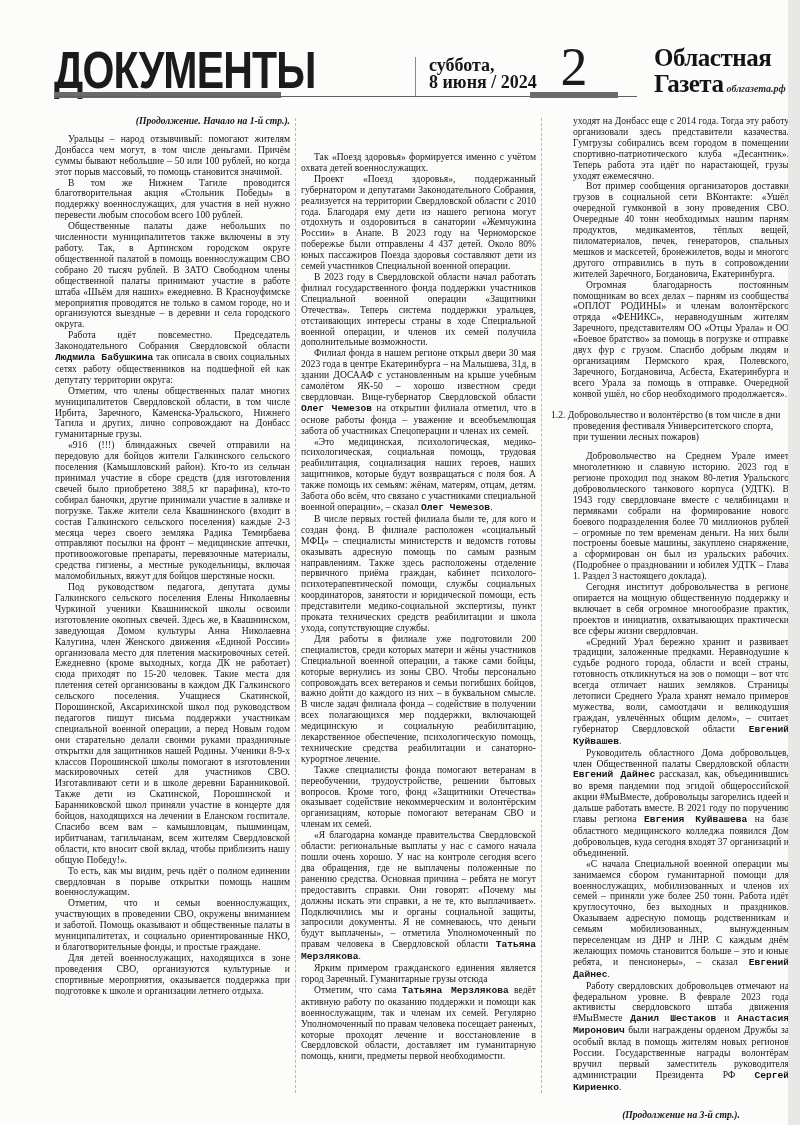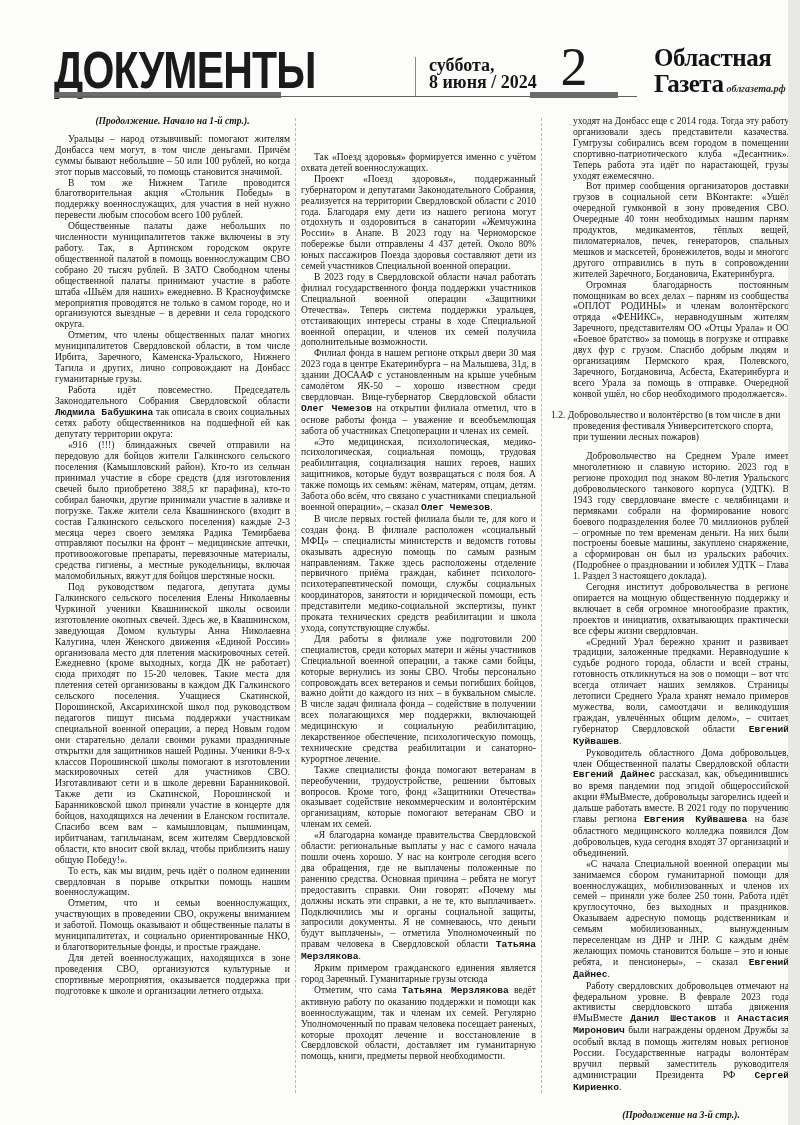--- a/index.html
+++ b/index.html
@@ -25,21 +25,21 @@
   .col{position:absolute;top:116px;text-align:justify;font-size:9.6px;line-height:10.9px;}
   #col-1{left:55px;width:235px;}
   #col-2{left:301px;width:235px;margin-top:36px;}
   #col-3{left:573px;width:216px;}
   .col-sep{position:absolute;top:118px;height:975px;width:0;border-left:1px dashed #b8b8b4;}
   #sep-1{left:295px;}
   #sep-2{left:541px;}
 
   .col p{margin:0;padding:0;}
   .p-body{text-indent:13px;}
-  .p-note{text-align:center;text-indent:0;font-weight:700;font-style:italic;margin-bottom:7px !important;}
+  .p-note{text-align:right;text-indent:0;font-weight:700;font-style:italic;margin-bottom:7px !important;}
   .p-endnote{text-align:center;text-indent:0;font-weight:700;font-style:italic;margin-top:16px !important;}
   .p-heading{font-weight:400;text-align:left;text-indent:-22px;padding-left:22px;
              margin:9px 0 9px 0 !important;line-height:11.2px;}
   .col b{font-weight:700;font-family:Liberation Mono, monospace;}
 </style>
 </head>
 <body>
 
 <div id="page">
 
@@ -62,22 +62,22 @@
   </div>
 
   <div class="col-sep" id="sep-1"></div>
   <div class="col-sep" id="sep-2"></div>
 
   <div class="col" id="col-1">
       <p class="p-note">(Продолжение. Начало на 1-й стр.).</p>
       <p class="p-body">Уральцы – народ отзывчивый: помогают жителям Донбасса чем могут, в том числе деньгами. Причём суммы бывают небольшие – 50 или 100 рублей, но когда этот порыв массовый, то помощь становится значимой.</p>
       <p class="p-body">В том же Нижнем Тагиле проводится благотворительная акция «Стольник Победы» в поддержку военнослужащих, для участия в ней нужно перевести любым способом всего 100 рублей.</p>
       <p class="p-body">Общественные палаты даже небольших по численности муниципалитетов также включены в эту работу. Так, в Артинском городском округе общественной палатой в помощь военнослужащим СВО собрано 20 тысяч рублей. В ЗАТО Свободном члены общественной палаты принимают участие в работе штаба «Шьём для наших» ежедневно. В Красноуфимске мероприятия проводятся не только в самом городе, но и организуются выездные – в деревни и села городского округа.</p>
+      <p class="p-body">Работа идёт повсеместно. Председатель Законодательного Собрания Свердловской области <b>Людмила Бабушкина</b> так описала в своих социальных сетях работу общественников на подшефной ей как депутату территории округа:</p>
       <p class="p-body">Отметим, что члены общественных палат многих муниципалитетов Свердловской области, в том числе Ирбита, Заречного, Каменска-Уральского, Нижнего Тагила и других, лично сопровождают на Донбасс гуманитарные грузы.</p>
-      <p class="p-body">Работа идёт повсеместно. Председатель Законодательного Собрания Свердловской области <b>Людмила Бабушкина</b> так описала в своих социальных сетях работу общественников на подшефной ей как депутату территории округа:</p>
       <p class="p-body">«916 (!!!) блиндажных свечей отправили на передовую для бойцов жители Галкинского сельского поселения (Камышловский район). Кто-то из сельчан принимал участие в сборе средств (для изготовления свечей было приобретено 388,5 кг парафина), кто-то собирал баночки, другие принимали участие в заливке и погрузке. Также жители села Квашнинского (входит в состав Галкинского сельского поселения) каждые 2-3 месяца через своего земляка Радика Темирбаева отправляют посылки на фронт – медицинские аптечки, противоожоговые препараты, перевязочные материалы, средства гигиены, а местные рукодельницы, включая маломобильных, вяжут для бойцов шерстяные носки.</p>
       <p class="p-body">Под руководством педагога, депутата думы Галкинского сельского поселения Елены Николаевны Чуркиной ученики Квашнинской школы освоили изготовление окопных свечей. Здесь же, в Квашнинском, заведующая Домом культуры Анна Николаевна Калугина, член Женского движения «Единой России» организовала место для плетения маскировочных сетей. Ежедневно (кроме выходных, когда ДК не работает) сюда приходят по 15-20 человек. Такие места для плетения сетей организованы в каждом ДК Галкинского сельского поселения. Учащиеся Скатинской, Порошинской, Аксарихинской школ под руководством педагогов пишут письма поддержки участникам специальной военной операции, а перед Новым годом они старательно делали своими руками праздничные открытки для защитников нашей Родины. Ученики 8-9-х классов Порошинской школы помогают в изготовлении маскировочных сетей для участников СВО. Изготавливают сети и в школе деревни Баранниковой. Также дети из Скатинской, Порошинской и Баранниковской школ приняли участие в концерте для бойцов, находящихся на лечении в Еланском госпитале. Спасибо всем вам – камышловцам, пышминцам, ирбитчанам, тагильчанам, всем жителям Свердловской области, кто вносит свой вклад, чтобы приблизить нашу общую Победу!».</p>
       <p class="p-body">То есть, как мы видим, речь идёт о полном единении свердловчан в порыве открытки помощь нашим военнослужащим.</p>
       <p class="p-body">Отметим, что и семьи военнослужащих, участвующих в проведении СВО, окружены вниманием и заботой. Помощь оказывают и общественные палаты в муниципалитетах, и социально ориентированные НКО, и благотворительные фонды, и простые граждане.</p>
       <p class="p-body">Для детей военнослужащих, находящихся в зоне проведения СВО, организуются культурные и спортивные мероприятия, оказывается поддержка при подготовке к школе и организации летнего отдыха.</p>
     </div>
   <div class="col" id="col-2">
       <p class="p-body">Так «Поезд здоровья» формируется именно с учётом охвата детей военнослужащих.</p>
       <p class="p-body">Проект «Поезд здоровья», поддержанный губернатором и депутатами Законодательного Собрания, реализуется на территории Свердловской области с 2010 года. Благодаря ему дети из нашего региона могут отдохнуть и оздоровиться в санатории «Жемчужина России» в Анапе. В 2023 году на Черноморское побережье были отправлены 4 437 детей. Около 80% юных пассажиров Поезда здоровья составляют дети из семей участников Специальной военной операции.</p>
       <p class="p-body">В 2023 году в Свердловской области начал работать филиал государственного фонда поддержки участников Специальной военной операции «Защитники Отечества». Теперь система поддержки уральцев, отстаивающих интересы страны в ходе Специальной военной операции, и членов их семей получила дополнительные возможности.</p>

